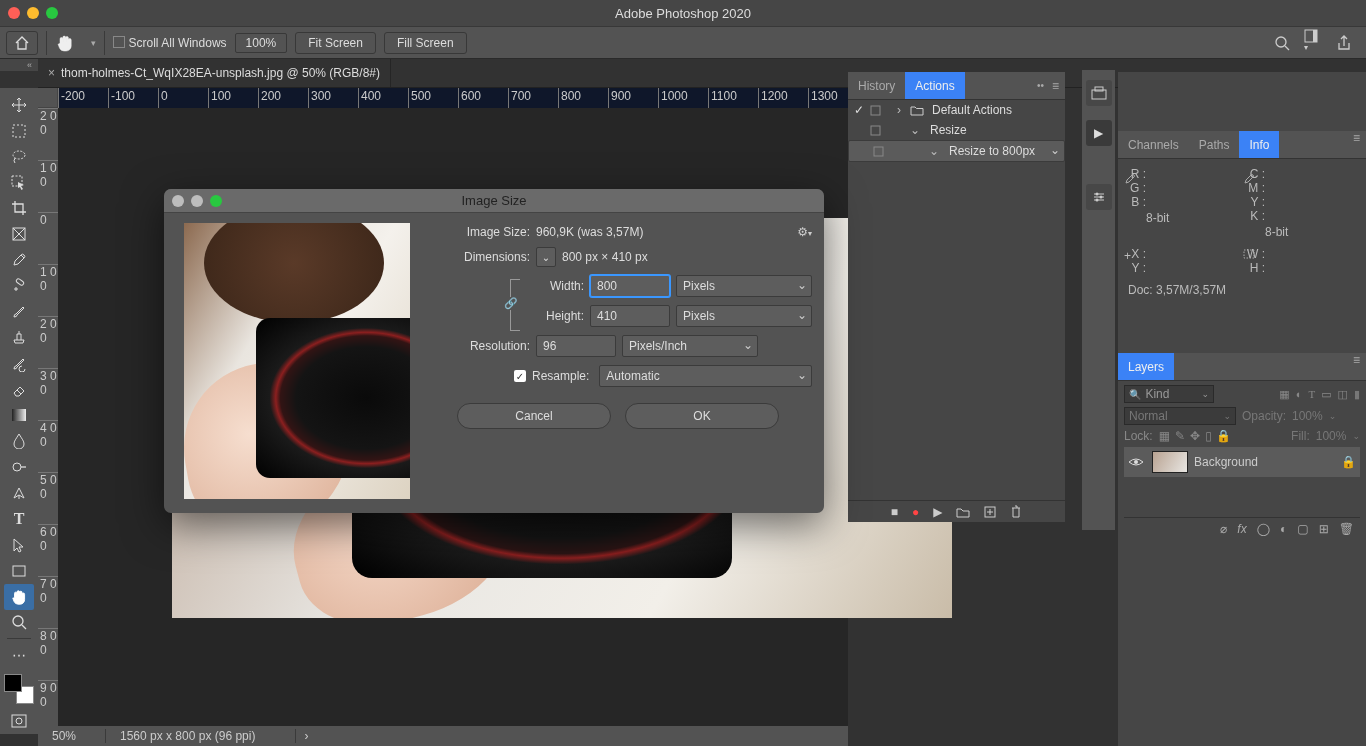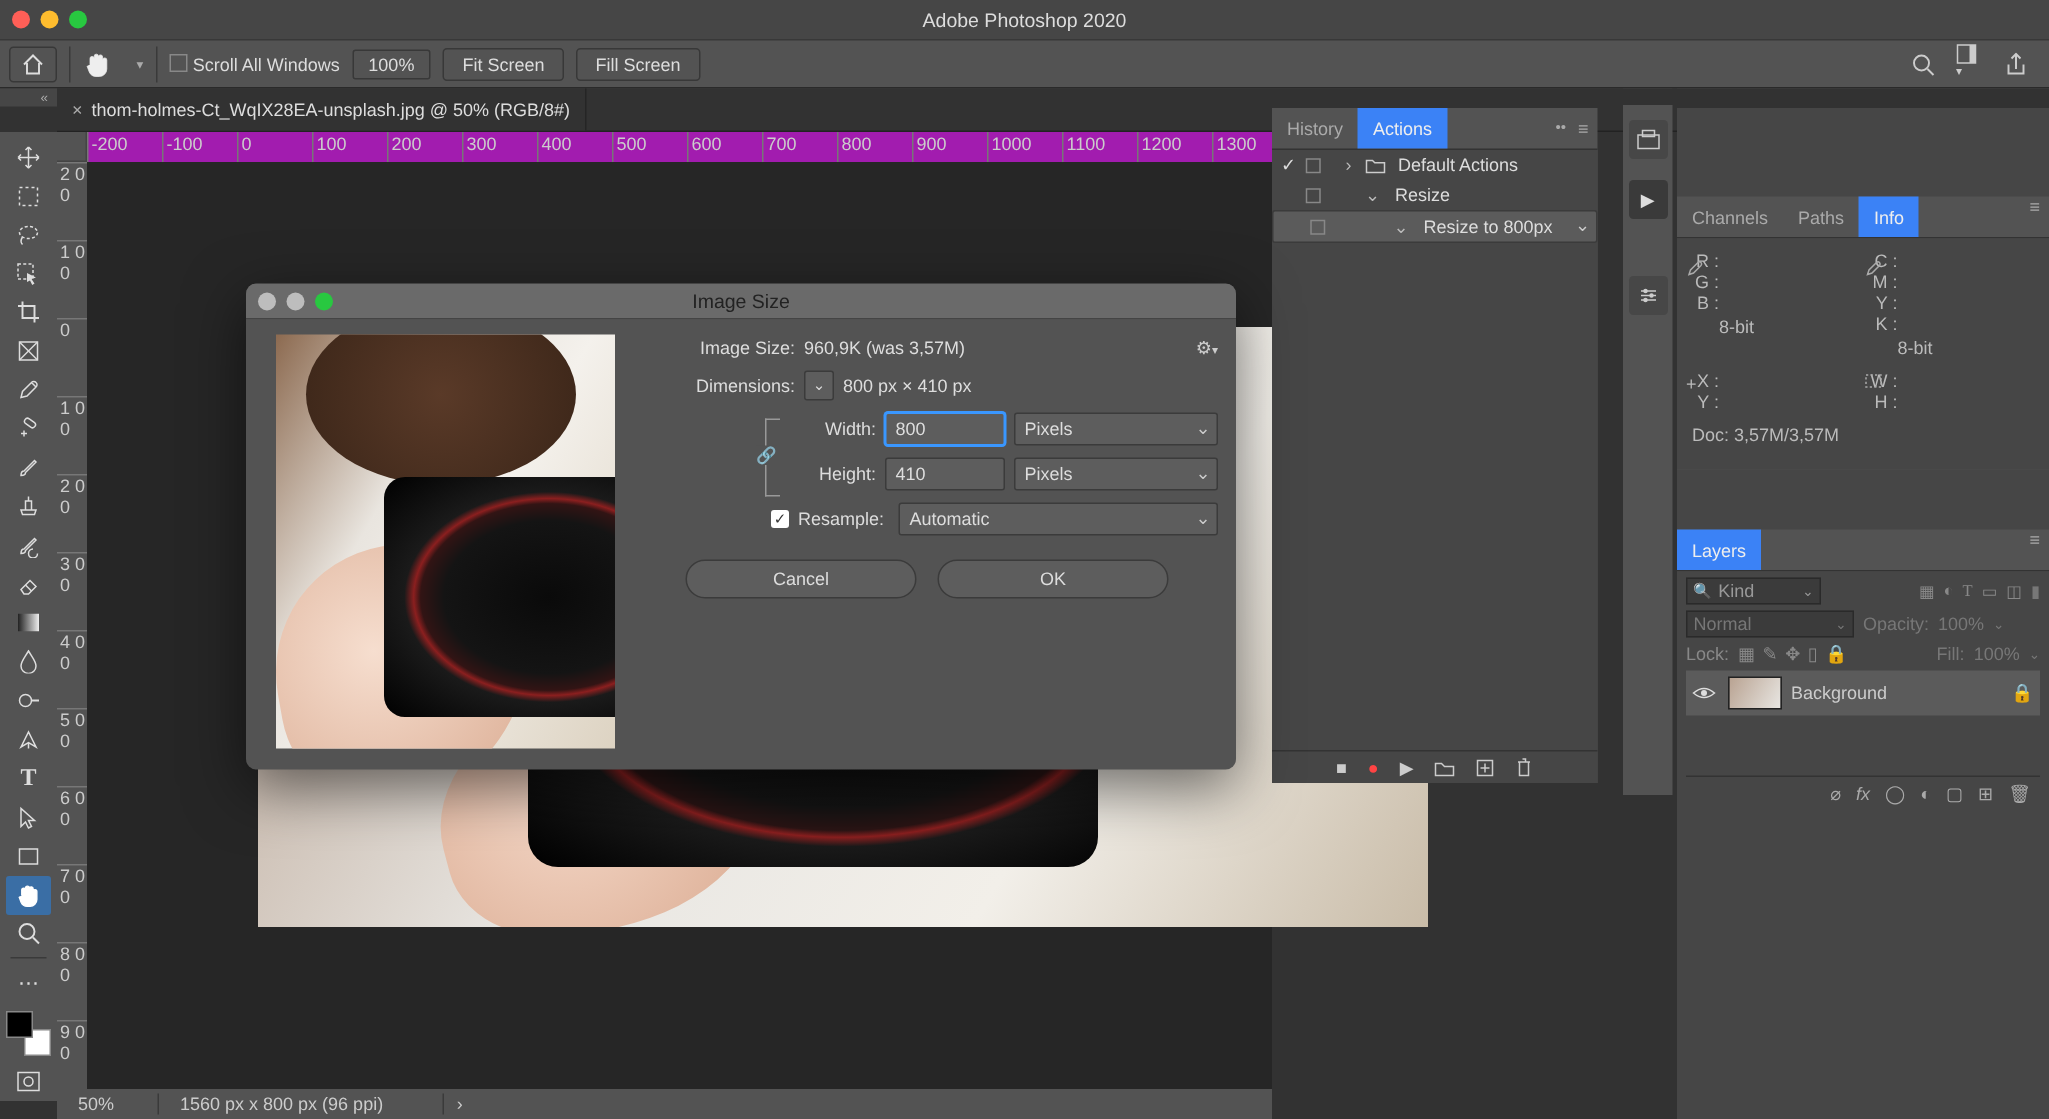--- a/index.html
+++ b/index.html
@@ -30,21 +30,21 @@
 .swatch-pair { position: relative; width: 30px; height: 30px; margin-top: 6px; }
 .swatch-pair .fg { position:absolute; width:18px; height:18px; background:#000; border:1px solid #888; top:0; left:0;}
 .swatch-pair .bg { position:absolute; width:18px; height:18px; background:#fff; border:1px solid #888; bottom:0; right:0;}
 
 
 .tabstrip { position:absolute; left:38px; top:59px; right:0; height:29px; background:#323232; display:flex; align-items:stretch; border-bottom:1px solid #222;}
 .doctab { display:flex; align-items:center; padding:0 10px; background:#323232; color:#ddd; font-size:12px; gap:6px; border-right:1px solid #252525;}
 .doctab .x { color:#aaa; }
 
 
-.ruler-h { position:absolute; left:58px; top:88px; width:790px; height:20px; background:#a21caf; color:#ccc; font-size:9px; display:flex; }
+.ruler-h { position:absolute; left:58px; top:88px; width:790px; height:20px; background:#0f172a; color:#ccc; font-size:9px; display:flex; }
 .ruler-h .tick { flex: none; width:50px; border-left:1px solid #777; padding-left:2px; padding-top:1px;}
 .ruler-v { position:absolute; left:38px; top:88px; width:20px; height:640px; background:#535353; color:#ccc; font-size:9px; }
 .ruler-v .tick { height:52px; border-top:1px solid #777; writing-mode: horizontal-tb; padding-left:2px; }
 .ruler-corner { position:absolute; left:38px; top:88px; width:20px; height:20px; background:#535353; border-right:1px solid #444; border-bottom:1px solid #444;}
 
 
 .canvas-bg { position:absolute; left:58px; top:108px; width:790px; height:618px; background:#262626;}
 .canvas-img { position:absolute; left:172px; top:218px; width:780px; height:400px; background: linear-gradient(120deg, #b9a392 0%, #e8e6e2 40%, #f2efe9 70%, #c9bca8 100%); overflow:hidden;}
 .cam-blob {position:absolute; left:180px; top:140px; width:380px; height:220px; background: radial-gradient(ellipse at 55% 50%, #0a0a0a 0%, #141414 45%, #2a1414 55%, #8b1f1f 58%, #1a1a1a 62%, #000 100%); border-radius:20px;}
 .hand-blob { position:absolute; left:120px; top:240px; width:220px; height:160px; background: radial-gradient(circle at 40% 40%, #f5d9c9, #d9a98f); border-radius: 50% 40% 50% 40%; transform:rotate(-15deg);}
@@ -674,20 +674,25 @@
             <div class="sel unit">Pixels</div>
           </div>
           <div class="form-row">
             <div style="width:58px; text-align:right; color:#ddd;">Height:</div>
             <input class="inp" value="410" style="">
             <div class="sel unit">Pixels</div>
           </div>
         </div>
       </div>
 
+      <div class="form-row">
+        <div class="lab">Resolution:</div>
+        <input class="inp" value="96" style="">
+        <div class="sel unit">Pixels/Inch</div>
+      </div>
       <div class="form-row resample-row">
         <div style="width:84px;"></div>
         <div class="cb">✓</div>
         <div style="color:#ddd;">Resample:</div>
         <div class="sel wide" style="margin-left:4px;">Automatic</div>
       </div>
 
       <div class="modal-buttons">
         <div class="mbtn">Cancel</div>
         <div class="mbtn">OK</div>

